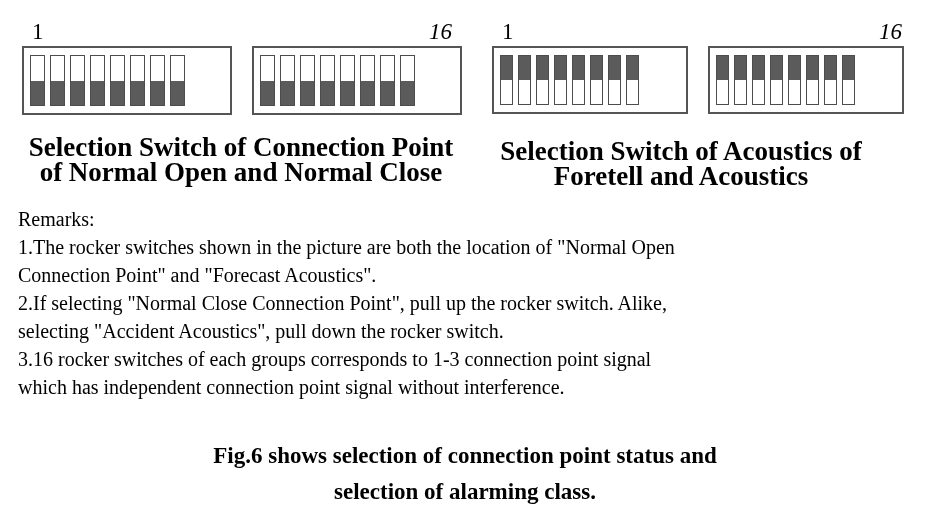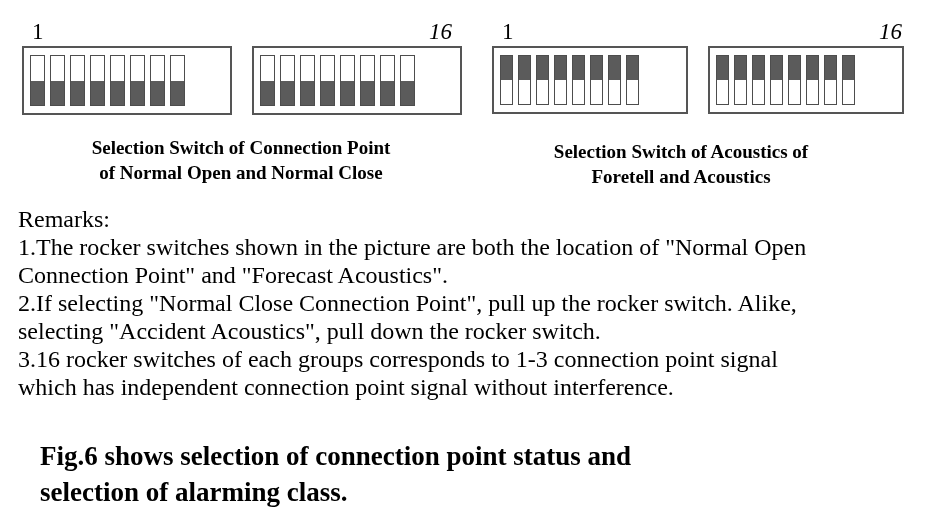--- a/index.html
+++ b/index.html
@@ -86,58 +86,58 @@
   .sw.down .lever { bottom: 0; }
   .sw.up   .lever { top: 0; }
 
   .group-b .sw { width: 13px; height: 50px; }
 
   
   .caption {
     position: absolute;
     text-align: center;
     font-weight: bold;
-    font-size: 19px;
+    font-size: 27px;
     line-height: 25px;
     font-family: "Liberation Serif", serif;
   }
   .caption-a {
     top: 135px;
     left: 8px;
     width: 466px;
   }
   .caption-b {
     top: 139px;
     left: 466px;
     width: 430px;
   }
 
   
   .remarks {
     position: absolute;
     top: 205px;
     left: 18px;
     width: 900px;
-    font-size: 24px;
+    font-size: 20px;
     line-height: 28px;
     font-family: "Liberation Serif", serif;
   }
   .remarks p {
     margin: 0;
   }
 
   
   .figtitle {
     position: absolute;
     top: 438px;
     left: 40px;
     width: 850px;
-    text-align: left;
+    text-align: center;
     font-weight: bold;
-    font-size: 27px;
+    font-size: 23px;
     line-height: 36px;
     font-family: "Liberation Serif", serif;
   }
 </style>
 </head>
 <body>
 
 <div class="page">
 
   <div class="groups">

